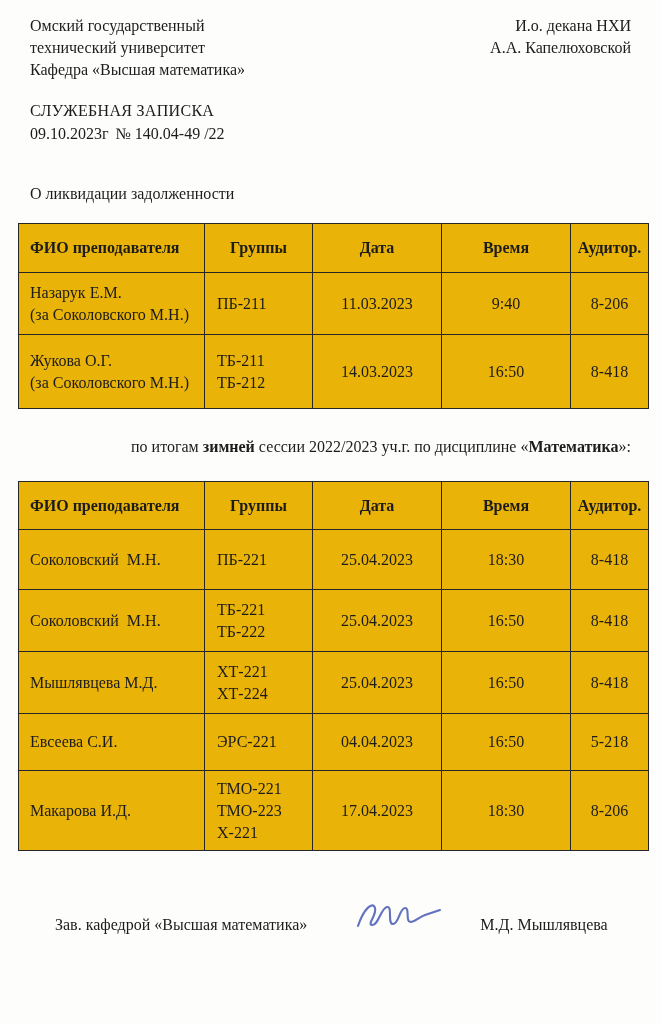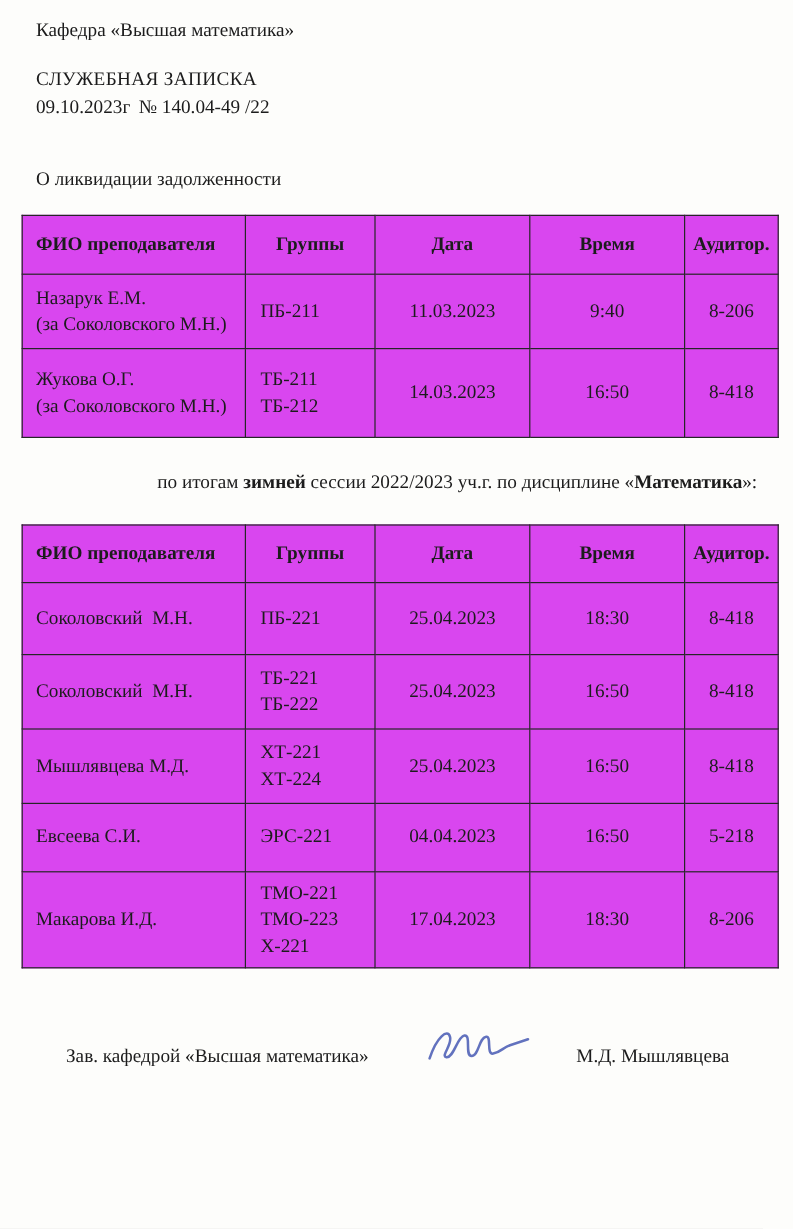--- a/index.html
+++ b/index.html
@@ -26,21 +26,21 @@
   .subject { margin-top: 38px; }
   .intro { margin: 32px 0 0 0; line-height: 23.5px; text-indent: 27px; }
   .intro2 { margin: 27px 0 0 0; padding-left: 6px; text-align: right; }
   b { font-weight: bold; }
 
   table.sched {
     border-collapse: collapse;
     table-layout: fixed;
     width: 630px;
     margin-left: -12px;
-    background: #d946ef;
+    background: #eab308;
   }
   table.t1 { margin-top: 18px; }
   table.t2 { margin-top: 23px; }
   .sched th, .sched td {
     border: 1.6px solid #262626;
     font-size: 16px;
     vertical-align: middle;
     padding: 4px 6px;
     box-sizing: border-box;
   }
@@ -77,20 +77,30 @@
     height: 40px;
   }
   .sig-scribble { position:absolute; left: 12px; bottom: 4px; }
   .footer-name { margin-left: 26px; }
 </style>
 </head>
 <body>
 
 <div class="page">
 
+  <div class="header-row">
+    <div class="org">
+      <div>Омский государственный</div>
+      <div>технический университет</div>
+    </div>
+    <div class="addressee">
+      <div>И.о. декана НХИ</div>
+      <div>А.А. Капелюховской</div>
+    </div>
+  </div>
 
   <div class="department">Кафедра «Высшая математика»</div>
 
   <div class="doc-type">СЛУЖЕБНАЯ ЗАПИСКА</div>
 
   <div class="doc-meta">
     <span class="doc-date">09.10.2023г</span><span class="doc-number">№ 140.04-49 /22</span>
   </div>
 
   <div class="subject">О ликвидации задолженности</div>

